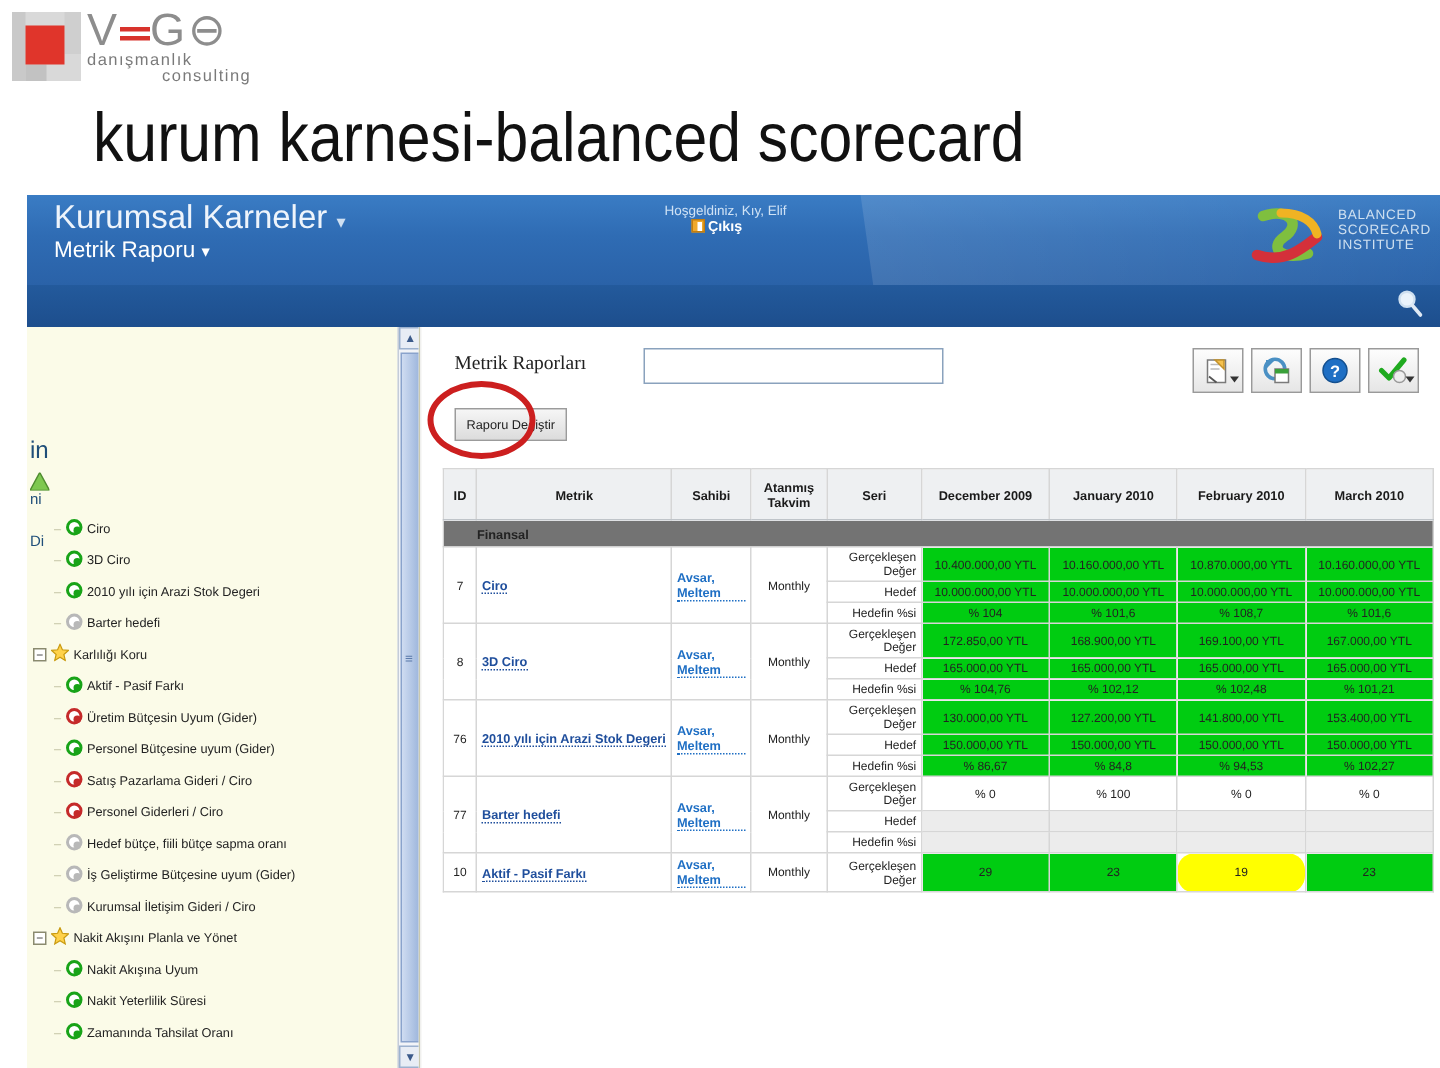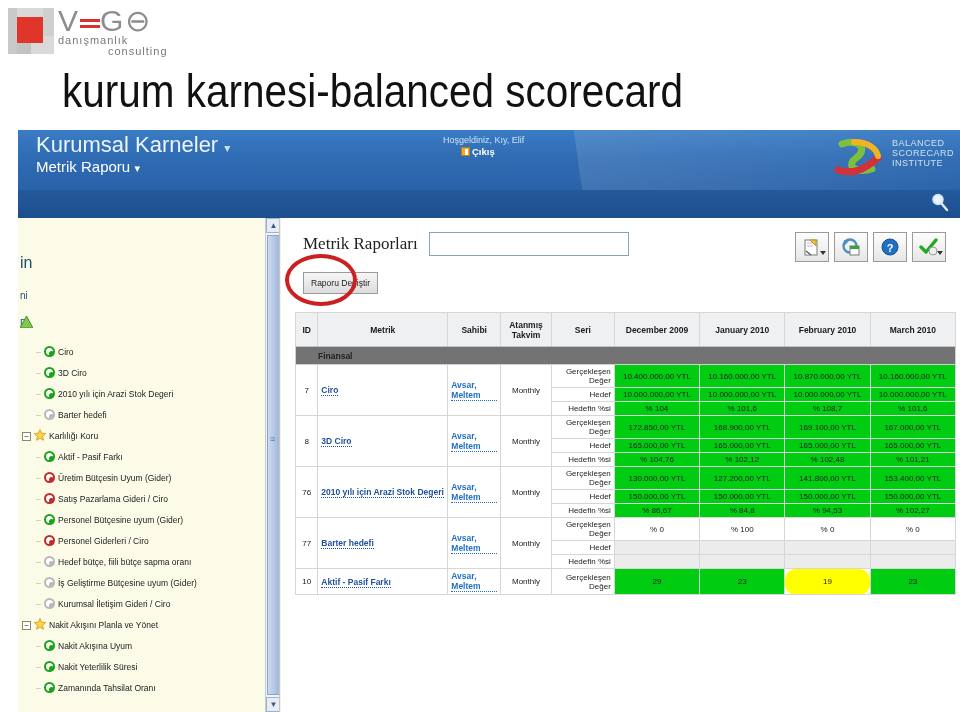--- a/index.html
+++ b/index.html
@@ -87,21 +87,21 @@
   .search-mag {
     position:absolute; right:10px; top:62px; width:20px; height:20px; z-index:7;
   }
 
   
   .left-panel {
     position:absolute; left:0; top:88px; width:262px; height:494px;
     background:#fbfbe8; border-right:1px solid #c9c9b0; overflow:hidden;
   }
   .bg-text {
-    position:absolute; color:#1f4e79; font-size:11px; white-space:nowrap;
+    position:absolute; color:#1f4e79; font-size:11px; white-space:nowrap;margin-top:38px;
   }
   .bg-t2 { left:2px; top:36px; font-size:16px; color:#1f4e79; }
   .bg-t3 { left:2px; top:72px; font-size:10px; }
   .bg-t4 { left:2px; top:100px; font-size:10px; }
 
   .tree { position:absolute; left:4px; top:124px; width:250px; font-size:8.5px; color:#222; }
   .t-row { height:21px; line-height:21px; white-space:nowrap; position:relative; padding-left:0; }
   .t-row .dash { display:inline-block; width:8px; color:#bdbd9d; }
   .t-row .ind { display:inline-block; }
   .ico-dot {
@@ -143,21 +143,21 @@
   .lp-thumb:after {
     content:"≡"; position:absolute; left:2px; top:198px; font-size:9px; color:#5c7bab;
   }
 
   
   .right-panel {
     position:absolute; left:263px; top:88px; width:679px; height:494px;
     background:#ffffff; overflow:hidden;
   }
   .rp-title {
-    position:absolute; left:22px; top:16px; font-size:17px; color:#222;
+    position:absolute; left:22px; top:16px; font-size:13px; color:#222;
     white-space:nowrap; font-family:"Liberation Serif", serif;
   }
   .rp-input {
     position:absolute; left:148px; top:14px; width:200px; height:24px;
     border:1px solid #8aa2bd; background:#fff;
   }
   .btn-degistir {
     position:absolute; left:22px; top:54px; height:22px; padding:0 7px;
     line-height:21px; font-size:8.5px; color:#222;
     background:linear-gradient(180deg,#f6f6f6,#dcdcdc); border:1px solid #9b9b9b;
@@ -288,22 +288,22 @@
     <div class="tree" id="tree-root">
         <div class="t-row"><span class="ind" style="width:14px;display:inline-block;"></span><span class="dash">–</span><span class="ico-dot d-green"></span><span>Ciro</span></div>
         <div class="t-row"><span class="ind" style="width:14px;display:inline-block;"></span><span class="dash">–</span><span class="ico-dot d-green"></span><span>3D Ciro</span></div>
         <div class="t-row"><span class="ind" style="width:14px;display:inline-block;"></span><span class="dash">–</span><span class="ico-dot d-green"></span><span>2010 yılı için Arazi Stok Degeri</span></div>
         <div class="t-row"><span class="ind" style="width:14px;display:inline-block;"></span><span class="dash">–</span><span class="ico-dot d-gray"></span><span>Barter hedefi</span></div>
         <div class="t-row"><span class="expander">−</span><span class="ico-star"><svg width="12" height="12" viewBox="0 0 12 12">
               <polygon points="6,0.5 7.6,4.2 11.6,4.6 8.6,7.3 9.5,11.3 6,9.2 2.5,11.3 3.4,7.3 0.4,4.6 4.4,4.2" fill="#ffd24a" stroke="#c99a10" stroke-width="0.8"></polygon>
             </svg></span><span>Karlılığı Koru</span></div>
         <div class="t-row"><span class="ind" style="width:14px;display:inline-block;"></span><span class="dash">–</span><span class="ico-dot d-green"></span><span>Aktif - Pasif Farkı</span></div>
         <div class="t-row"><span class="ind" style="width:14px;display:inline-block;"></span><span class="dash">–</span><span class="ico-dot d-red"></span><span>Üretim Bütçesin Uyum (Gider)</span></div>
+        <div class="t-row"><span class="ind" style="width:14px;display:inline-block;"></span><span class="dash">–</span><span class="ico-dot d-green"></span><span>Personel  Bütçesine uyum (Gider)</span></div>
         <div class="t-row"><span class="ind" style="width:14px;display:inline-block;"></span><span class="dash">–</span><span class="ico-dot d-red"></span><span>Satış Pazarlama Gideri / Ciro</span></div>
-        <div class="t-row"><span class="ind" style="width:14px;display:inline-block;"></span><span class="dash">–</span><span class="ico-dot d-green"></span><span>Personel  Bütçesine uyum (Gider)</span></div>
         <div class="t-row"><span class="ind" style="width:14px;display:inline-block;"></span><span class="dash">–</span><span class="ico-dot d-red"></span><span>Personel Giderleri / Ciro</span></div>
         <div class="t-row"><span class="ind" style="width:14px;display:inline-block;"></span><span class="dash">–</span><span class="ico-dot d-gray"></span><span>Hedef bütçe, fiili bütçe sapma oranı</span></div>
         <div class="t-row"><span class="ind" style="width:14px;display:inline-block;"></span><span class="dash">–</span><span class="ico-dot d-gray"></span><span>İş Geliştirme Bütçesine uyum (Gider)</span></div>
         <div class="t-row"><span class="ind" style="width:14px;display:inline-block;"></span><span class="dash">–</span><span class="ico-dot d-gray"></span><span>Kurumsal İletişim Gideri / Ciro</span></div>
         <div class="t-row"><span class="expander">−</span><span class="ico-star"><svg width="12" height="12" viewBox="0 0 12 12">
               <polygon points="6,0.5 7.6,4.2 11.6,4.6 8.6,7.3 9.5,11.3 6,9.2 2.5,11.3 3.4,7.3 0.4,4.6 4.4,4.2" fill="#ffd24a" stroke="#c99a10" stroke-width="0.8"></polygon>
             </svg></span><span>Nakit Akışını Planla ve Yönet</span></div>
         <div class="t-row"><span class="ind" style="width:14px;display:inline-block;"></span><span class="dash">–</span><span class="ico-dot d-green"></span><span>Nakit Akışına Uyum</span></div>
         <div class="t-row"><span class="ind" style="width:14px;display:inline-block;"></span><span class="dash">–</span><span class="ico-dot d-green"></span><span>Nakit Yeterlilik Süresi</span></div>
         <div class="t-row"><span class="ind" style="width:14px;display:inline-block;"></span><span class="dash">–</span><span class="ico-dot d-green"></span><span>Zamanında Tahsilat Oranı</span></div>

